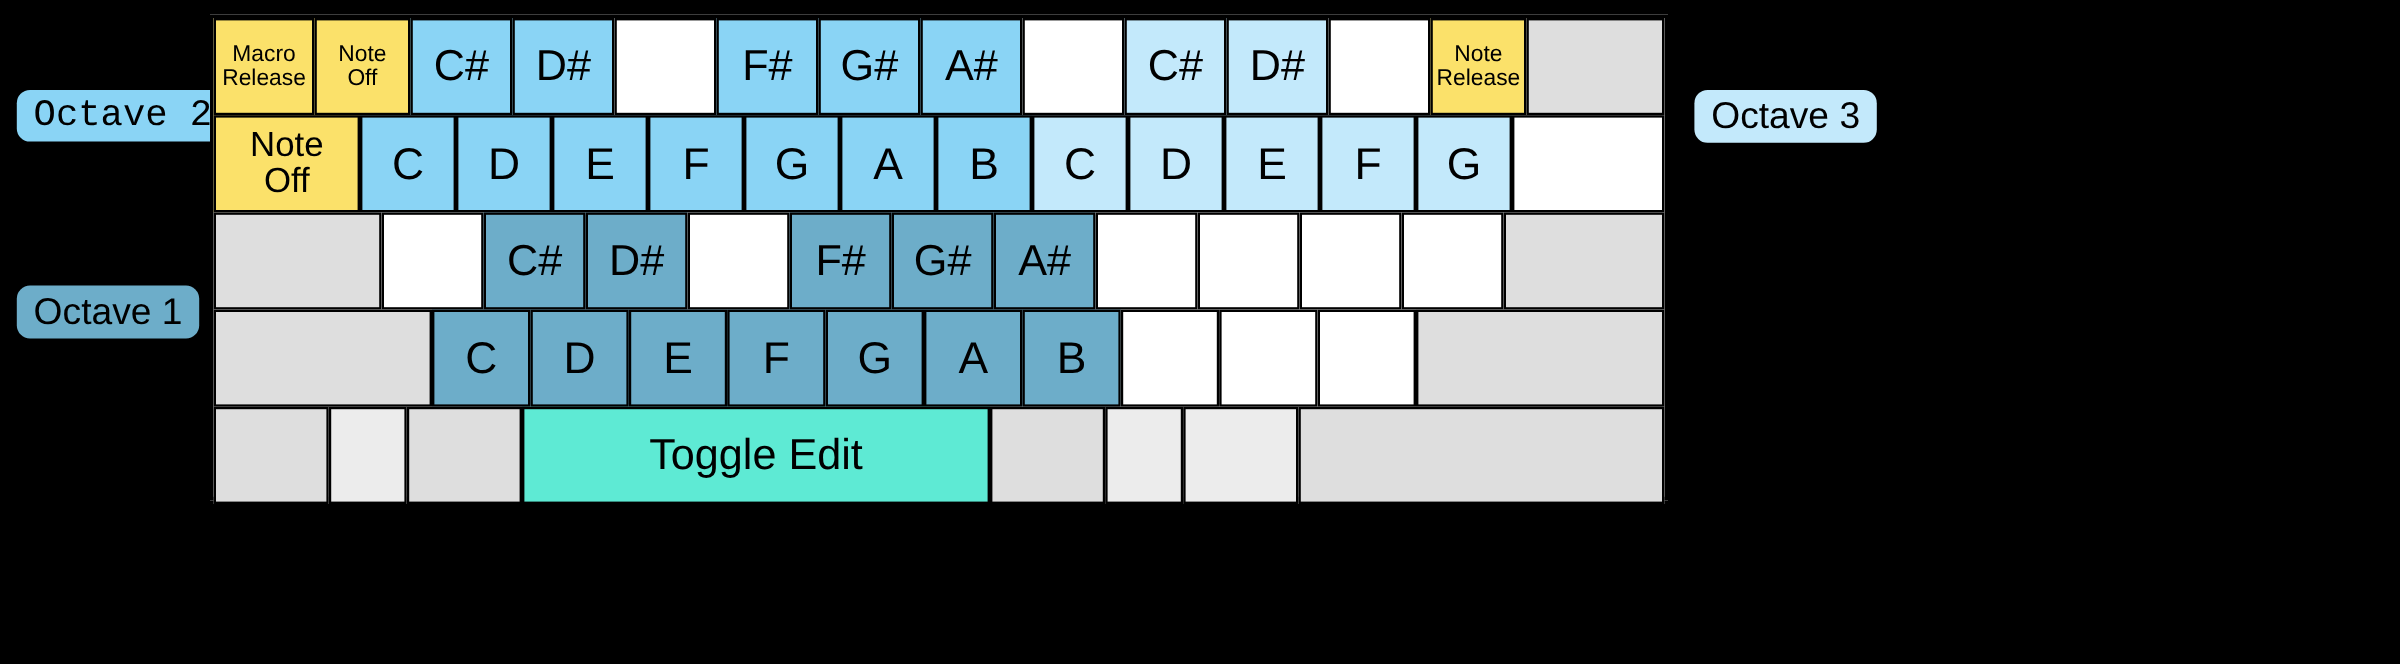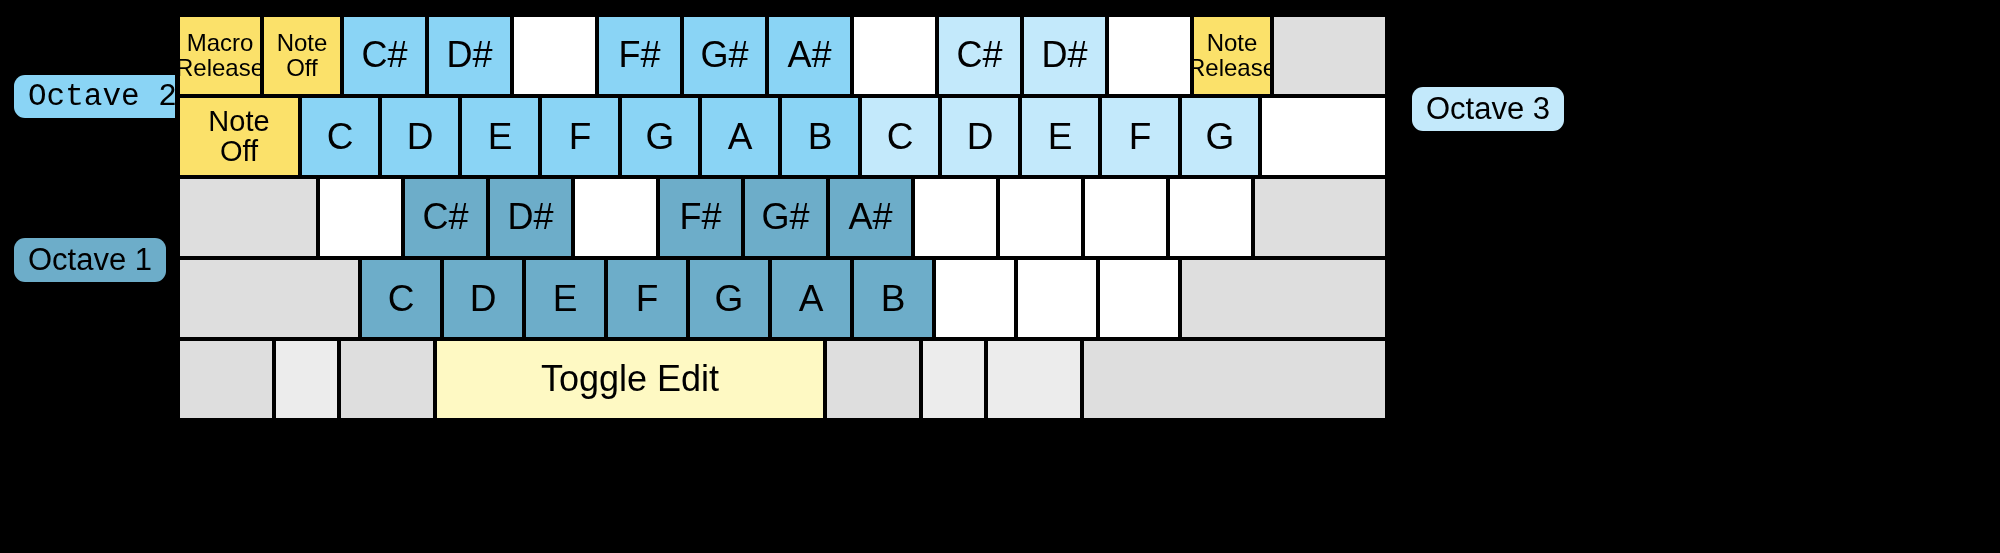--- a/index.html
+++ b/index.html
@@ -62,25 +62,25 @@
   }
 
   
   .f-white  { background: #ffffff; }
   .f-gray   { background: #dedede; }
   .f-gray2  { background: #ececec; }
   .f-yellow { background: #fbe16a; }
   .f-blue2  { background: #8ad4f5; }   
   .f-blue3  { background: #c3e9fb; }   
   .f-blue1  { background: #6dadc9; }   
-  .f-pink   { background: #fef9c3; text-align: right; }
+  .f-pink   { background: #5eead4; text-align: right; }
 
   
   .lbl-note   { font-size: 37px; }
-  .lbl-small  { font-size: 24px; }
+  .lbl-small  { font-size: 19px; }
   .lbl-medium { font-size: 29px; }
   .lbl-big    { font-size: 36px; }
 
   
   .octag {
     position: absolute;
     display: flex;
     align-items: center;
     justify-content: center;
     font-size: 31px;
@@ -97,21 +97,20 @@
   }
   #tag-oct1 {
     left: 14px;
     top: 238px;
     background: #6dadc9;
   }
   #tag-oct3 {
     left: 1412px;
     top: 75px;
     background: #c3e9fb;
-    margin-top: 12px;
   }
 </style>
 </head>
 <body>
 
 <div id="stage">
 
   <div id="tag-oct2" class="octag">Octave 2</div>
 
   <div id="tag-oct1" class="octag">Octave 1</div>

